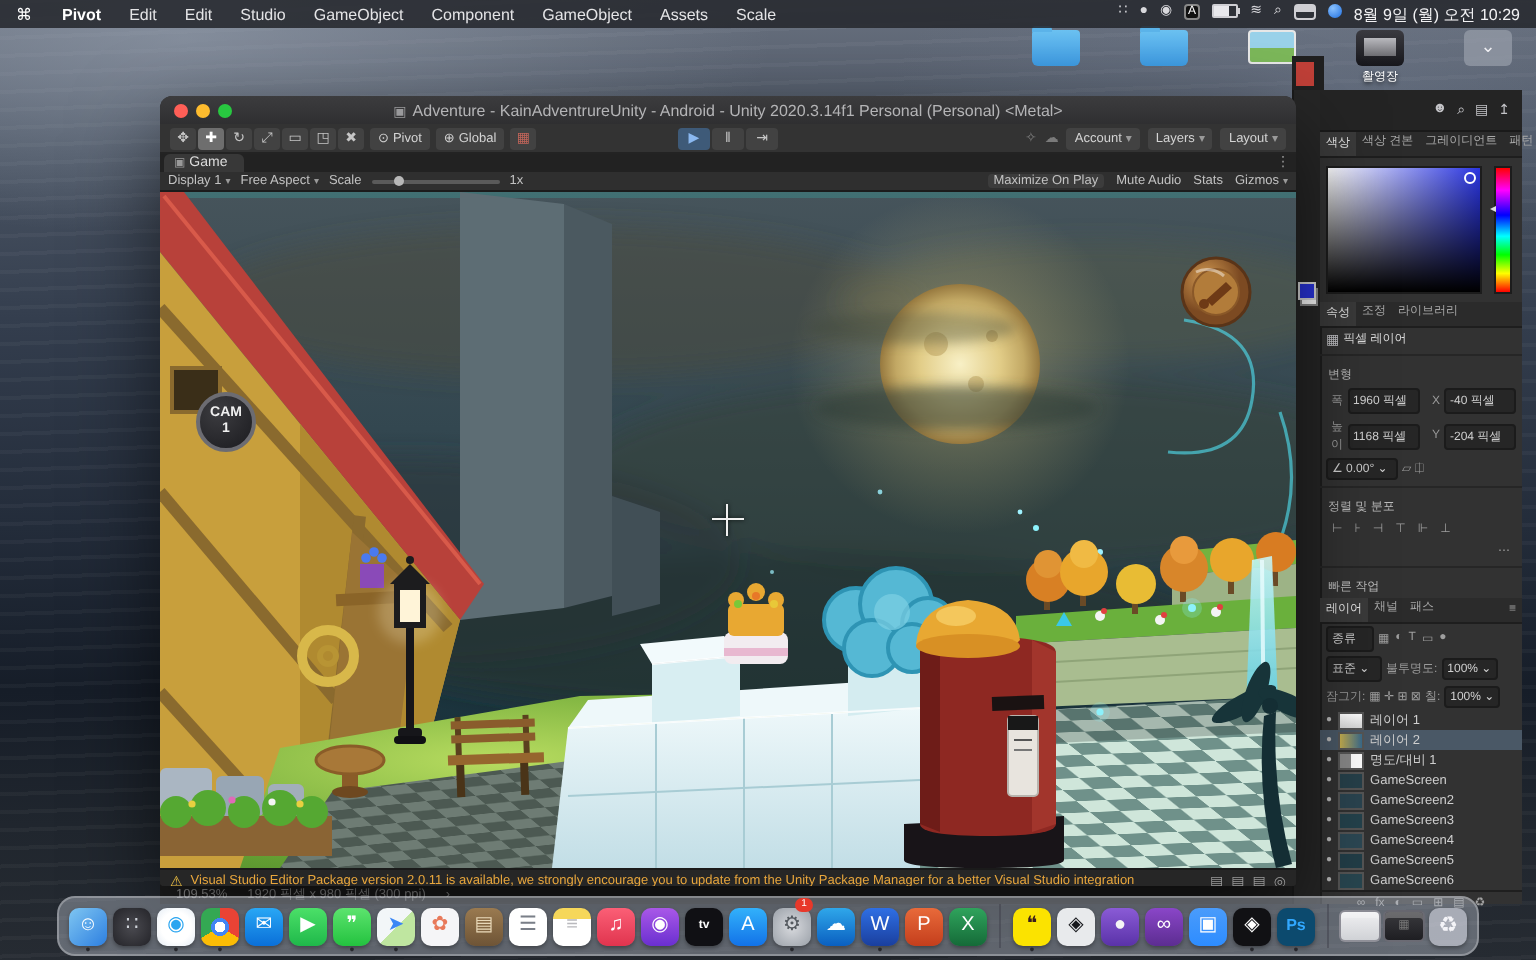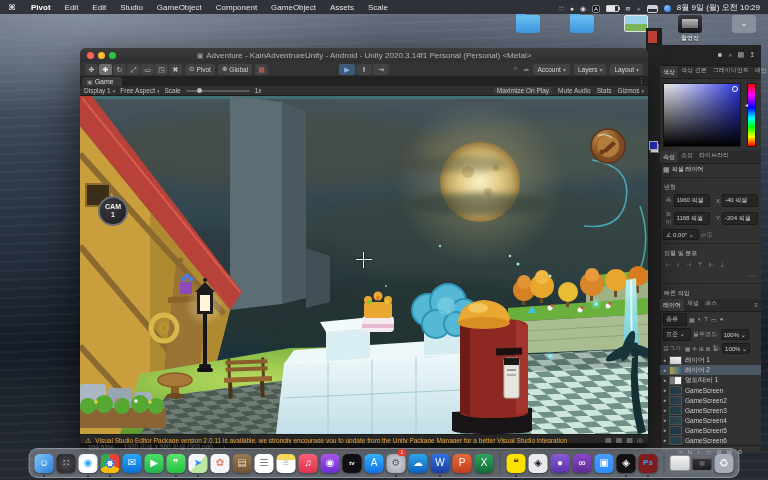--- a/index.html
+++ b/index.html
@@ -12,21 +12,21 @@
       radial-gradient(ellipse 300px 120px at 85% 10%, rgba(120,130,150,.35), rgba(120,130,150,0) 70%),
       repeating-linear-gradient(178deg, rgba(255,255,255,.035) 0 2px, rgba(0,0,0,0) 2px 9px),
       linear-gradient(180deg,#6a7280 0%,#4a5463 16%,#333d4d 34%,#232c3a 55%,#161d28 72%,#20262e 86%,#262b32 100%);}
   
   .menubar{position:absolute;left:0;top:0;width:768px;height:14px;background:rgba(38,40,46,.88);
     display:flex;align-items:center;color:#ececec;font-size:8px;z-index:40;}
   .menubar .apple{margin:0 8px 0 8px;font-size:8px;color:#fff;}
   .menus{display:flex;gap:0;}
   .menu-item{padding:0 7px;color:#e4e4e6;}
   .menu-item.bold{font-weight:bold;color:#fff;}
-  .mb-status{margin-left:auto;display:flex;align-items:flex-end;gap:6px;padding-right:8px;}
+  .mb-status{margin-left:auto;display:flex;align-items:flex-start;gap:6px;padding-right:8px;}
   .sicon{color:#d8d8dc;font-size:7px;line-height:1;display:inline-block;}
   .sicon.boxed{background:#111;border:1px solid #888;border-radius:2px;padding:0 1px;font-size:6px;color:#fff;}
   .sicon.battery{width:11px;height:5px;border:1px solid #cfcfd4;border-radius:1px;position:relative;background:linear-gradient(90deg,#e8e8ec 0 70%,transparent 70%);}
   .sicon.battery:after{content:"";position:absolute;right:-2px;top:1px;width:1px;height:3px;background:#cfcfd4;}
   .sicon.cc{width:9px;height:6px;border:1px solid #cfcfd4;border-radius:2px;background:linear-gradient(180deg,#cfcfd4 50%,transparent 50%);}
   .sicon.blue{width:7px;height:7px;border-radius:50%;background:radial-gradient(circle at 35% 30%,#8ac2ff,#1f6fe0);}
   .clock{font-size:8px;color:#f2f2f4;white-space:nowrap;}
   
   .desk-icons{position:absolute;left:506px;top:15px;display:flex;gap:10px;z-index:5;}
   .dicon{width:44px;display:flex;flex-direction:column;align-items:center;gap:1px;}
@@ -953,21 +953,21 @@
 
       </div>
 
       <div class="dock-item">
         <span class="dock-ic" style="background: rgb(17, 17, 20); color: rgb(255, 255, 255);">◈</span>
 
         <span class="dot">•</span>
       </div>
 
       <div class="dock-item ps">
-        <span class="dock-ic" style="background: #7f1d1d; color: rgb(49, 168, 255);">Ps</span>
+        <span class="dock-ic" style="background: #0c4a6e; color: rgb(49, 168, 255);">Ps</span>
 
         <span class="dot">•</span>
       </div>
 
       <div class="dock-item sep">
         <span class="dock-ic"></span>
 
       </div>
 
       <div class="dock-item minwin">

